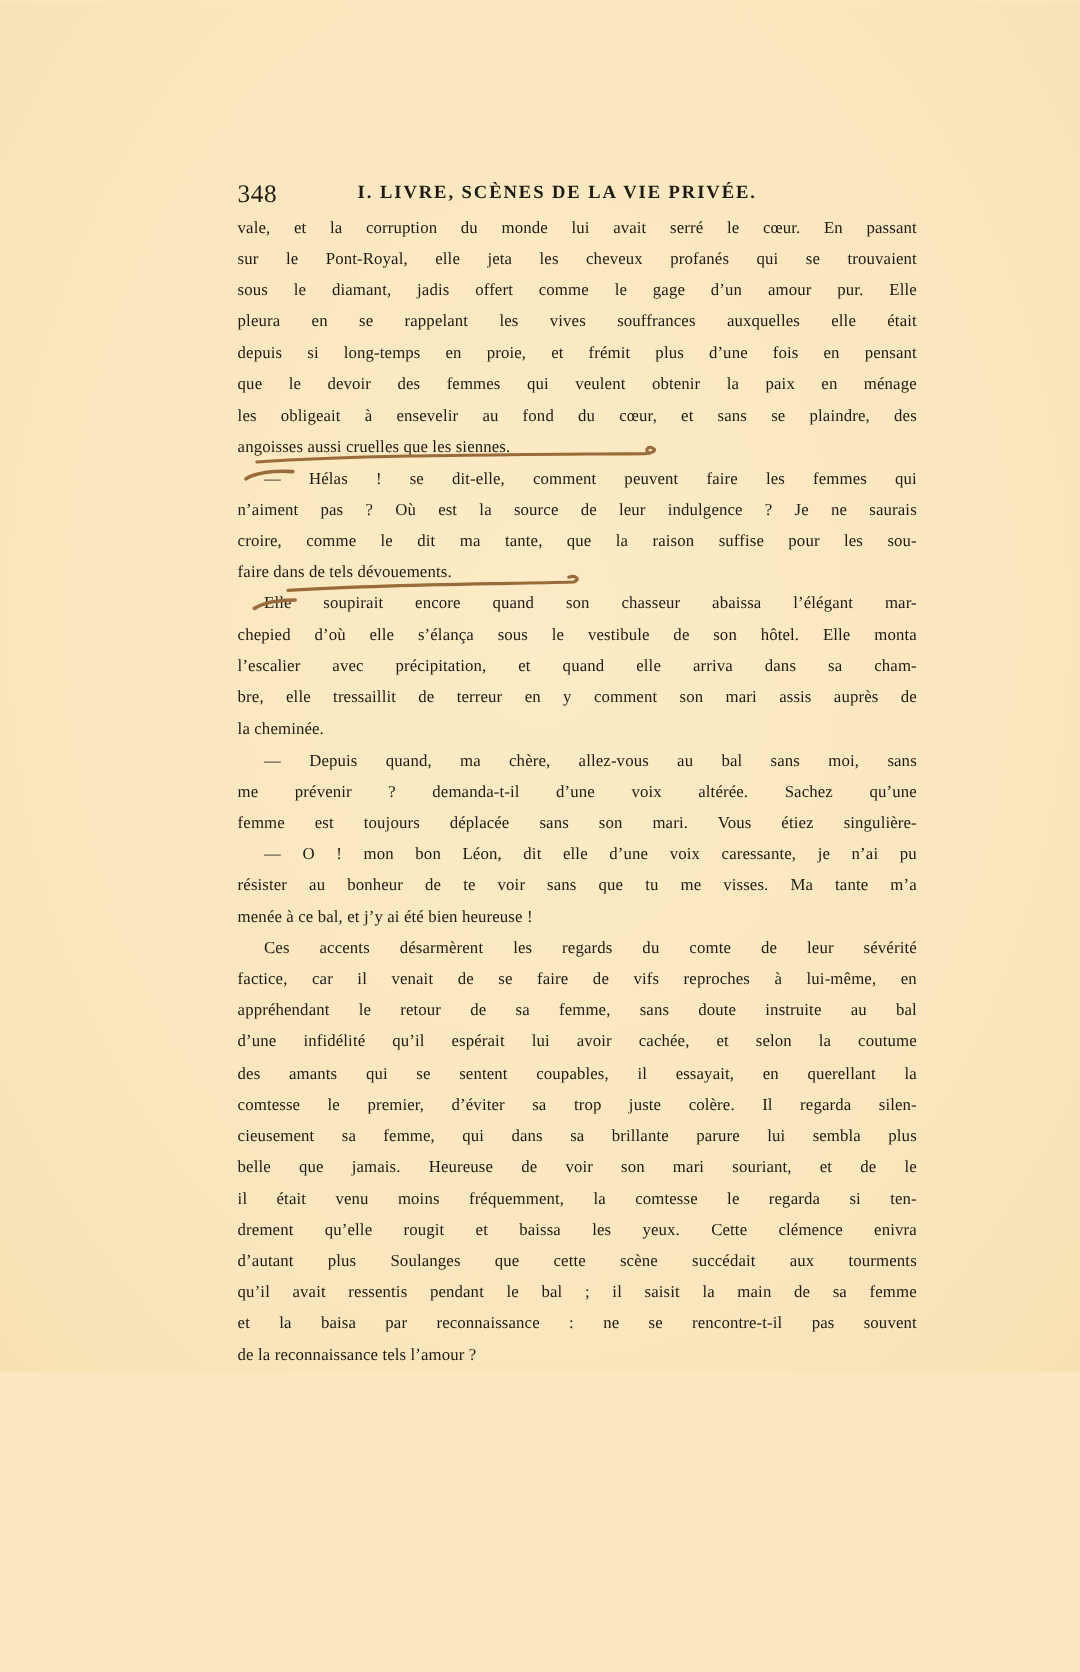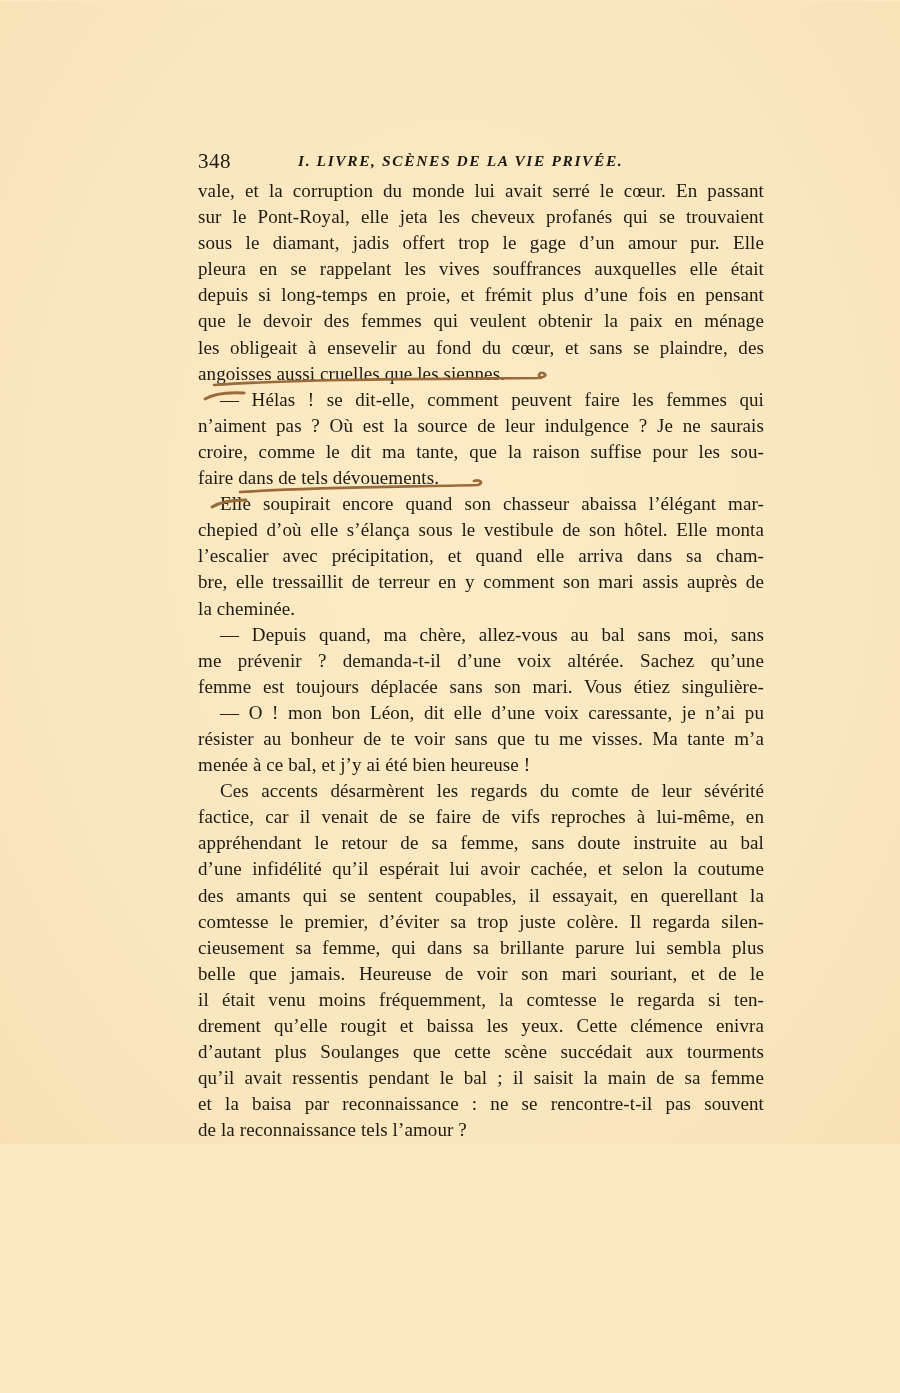--- a/index.html
+++ b/index.html
@@ -8,44 +8,44 @@
     background: #fbe8c0;
     position: relative;
     font-family: "Liberation Serif", "DejaVu Serif", serif;
     color: #1e1a14;
   }
   .page { position: absolute; left: 0; top: 1px; width: 900px; height: 1143px;
     background: radial-gradient(ellipse at 50% 45%, #fcebc6 0%, #fae6bd 70%, #f7e1b4 100%); }
   .header { position: absolute; left: 198px; top: 148px; width: 566px; height: 26px; }
   .page-number { position: absolute; left: 0; top: 0; font-size: 21px; letter-spacing: 0.5px; }
   .running-head { position: absolute; left: 100px; top: 3px; font-size: 16px; letter-spacing: 1.6px;
-    font-variant: small-caps; font-weight: bold; text-transform: uppercase; font-size: 15.5px; font-style: italic; }
+    font-variant: small-caps; font-weight: bold; text-transform: uppercase; font-size: 15.5px; }
   .body-text { position: absolute; left: 198px; top: 177px; width: 566px; }
   .line {
-    height: 26.1px; line-height: 26.1px; font-size: 19px;
+    height: 26.1px; line-height: 26.1px; font-size: 14px;
     white-space: nowrap; text-align: justify; text-align-last: justify;
     letter-spacing: 0.1px;
   }
   .line.indent { padding-left: 22px; }
   .line.last { text-align-last: left; }
   .annotations { position: absolute; left: 0; top: 0; width: 900px; height: 1393px; pointer-events: none; }
 </style>
 </head>
 <body>
 
 <div class="page">
   <div class="header">
     <span class="page-number">348</span>
     <span class="running-head">I. LIVRE, SCÈNES DE LA VIE PRIVÉE.</span>
   </div>
 
   <div class="body-text" id="body-text">
       <div class="line">vale, et la corruption du monde lui avait serré le cœur. En passant</div>
       <div class="line">sur le Pont-Royal, elle jeta les cheveux profanés qui se trouvaient</div>
-      <div class="line">sous le diamant, jadis offert trop le gage d’un amour pur. Elle</div>
+      <div class="line">sous le diamant, jadis offert comme le gage d’un amour pur. Elle</div>
       <div class="line">pleura en se rappelant les vives souffrances auxquelles elle était</div>
       <div class="line">depuis si long-temps en proie, et frémit plus d’une fois en pensant</div>
       <div class="line">que le devoir des femmes qui veulent obtenir la paix en ménage</div>
       <div class="line">les obligeait à ensevelir au fond du cœur, et sans se plaindre, des</div>
       <div class="line last">angoisses aussi cruelles que les siennes.</div>
       <div class="line indent">— Hélas ! se dit-elle, comment peuvent faire les femmes qui</div>
       <div class="line">n’aiment pas ? Où est la source de leur indulgence ? Je ne saurais</div>
       <div class="line">croire, comme le dit ma tante, que la raison suffise pour les sou-</div>
       <div class="line last">faire dans de tels dévouements.</div>
       <div class="line indent">Elle soupirait encore quand son chasseur abaissa l’élégant mar-</div>

